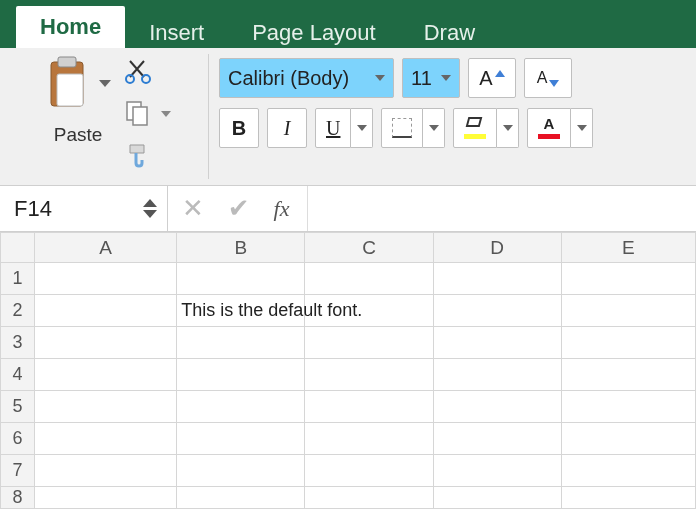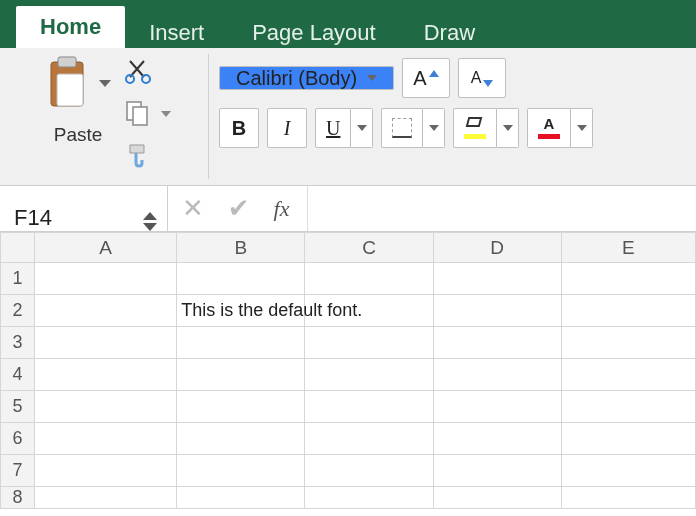--- a/index.html
+++ b/index.html
@@ -24,21 +24,21 @@
   .clip-mini-col { display:flex; flex-direction:column; gap:14px; padding-top:4px; margin-left:12px;}
   .mini-icon{width:30px;height:28px;display:flex;align-items:center;justify-content:center;}
   .mini-icon svg{width:28px;height:28px;}
   .mini-row{display:flex;align-items:center;gap:6px;}
 
   .clipboard-flex{display:flex;align-items:flex-start;}
 
   
   .font-row{display:flex;gap:8px;align-items:center;}
   .font-row + .font-row{margin-top:10px;}
-  .combo{background:#3b82f6;border:1px solid #bfbfbf;height:24px;display:flex;align-items:center;padding:0 16px;border-radius:2px;}
+  .combo{background:#7dd3fc;border:1px solid #bfbfbf;height:40px;display:flex;align-items:center;padding:0 8px;border-radius:2px;}
   .combo-font{width:175px;font-size:20px;}
   .combo-size{width:58px;font-size:20px;}
   .combo .caret{margin-left:auto;width:0;height:0;border-left:5px solid transparent;border-right:5px solid transparent;border-top:6px solid #666;}
   .grow-btn{background:#fff;border:1px solid #bfbfbf;width:48px;height:40px;display:flex;align-items:center;justify-content:center;border-radius:2px;font-size:20px;position:relative;}
   .grow-btn .tri-up{width:0;height:0;border-left:5px solid transparent;border-right:5px solid transparent;border-bottom:7px solid #3f7fd6;margin-left:2px;position:relative;top:-5px;}
   .grow-btn .tri-dn{width:0;height:0;border-left:5px solid transparent;border-right:5px solid transparent;border-top:7px solid #3f7fd6;margin-left:2px;position:relative;top:5px;}
 
   .btn{background:#fff;border:1px solid #bfbfbf;height:40px;display:flex;align-items:center;justify-content:center;border-radius:2px;padding:0 10px;font-size:20px;}
   .btn-b{font-weight:800;width:40px;}
   .btn-i{font-style:italic;font-family:Georgia,serif;width:40px;}
@@ -53,21 +53,21 @@
   .fill-ico{display:inline-block;position:relative;width:22px;height:22px;}
   .fill-ico .bucket{width:14px;height:10px;border:2px solid #333;transform:skewX(-15deg);display:block;margin-left:3px;}
   .fill-ico .bar{position:absolute;bottom:0;left:0;width:22px;height:5px;background:#fffd38;}
 
   .font-color-ico{display:inline-block;position:relative;width:22px;height:22px;}
   .font-color-ico .a{font-weight:700;font-size:15px;position:absolute;top:-2px;left:5px;}
   .font-color-ico .bar{position:absolute;bottom:0;left:0;width:22px;height:5px;background:#e81123;}
 
   
   .fx-bar{height:46px;border-bottom:1px solid #cfcfcf;display:flex;align-items:stretch;background:#fff;}
-  .name-box{width:168px;border-right:1px solid #cfcfcf;display:flex;align-items:flex-end;padding:0 10px 0 14px;font-size:22px;}
+  .name-box{width:168px;border-right:1px solid #cfcfcf;display:flex;align-items:center;padding:0 10px 0 14px;font-size:22px;}
   .name-box .spinner{margin-left:auto;display:flex;flex-direction:column;gap:3px;}
   .name-box .spinner div{width:0;height:0;border-left:7px solid transparent;border-right:7px solid transparent;}
   .name-box .spinner .up{border-bottom:8px solid #555;}
   .name-box .spinner .dn{border-top:8px solid #555;}
   .fx-controls{display:flex;align-items:center;padding:0 14px;gap:24px;}
   .fx-x{color:#bbb;font-size:26px;font-weight:300;}
   .fx-check{color:#bbb;font-size:26px;}
   .fx-label{font-style:italic;font-family:Georgia,serif;font-size:22px;color:#555;}
   .fx-input{flex:1;border-left:1px solid #ddd;margin-left:4px;}
 
@@ -142,20 +142,24 @@
       </div>
     </div>
   </div>
 
   <div class="group-sep"></div>
 
   <div class="group" style="padding-top:10px;">
     <div class="font-row">
       <div class="combo combo-font">
         <span>Calibri (Body)</span>
+        <span class="caret"></span>
+      </div>
+      <div class="combo combo-size">
+        <span>11</span>
         <span class="caret"></span>
       </div>
       <div class="grow-btn">
         <span>A</span>
           <span class="tri-up"></span>
       </div>
       <div class="grow-btn">
         <span style="font-size:16px;">A</span>
           <span class="tri-dn"></span>
       </div>

